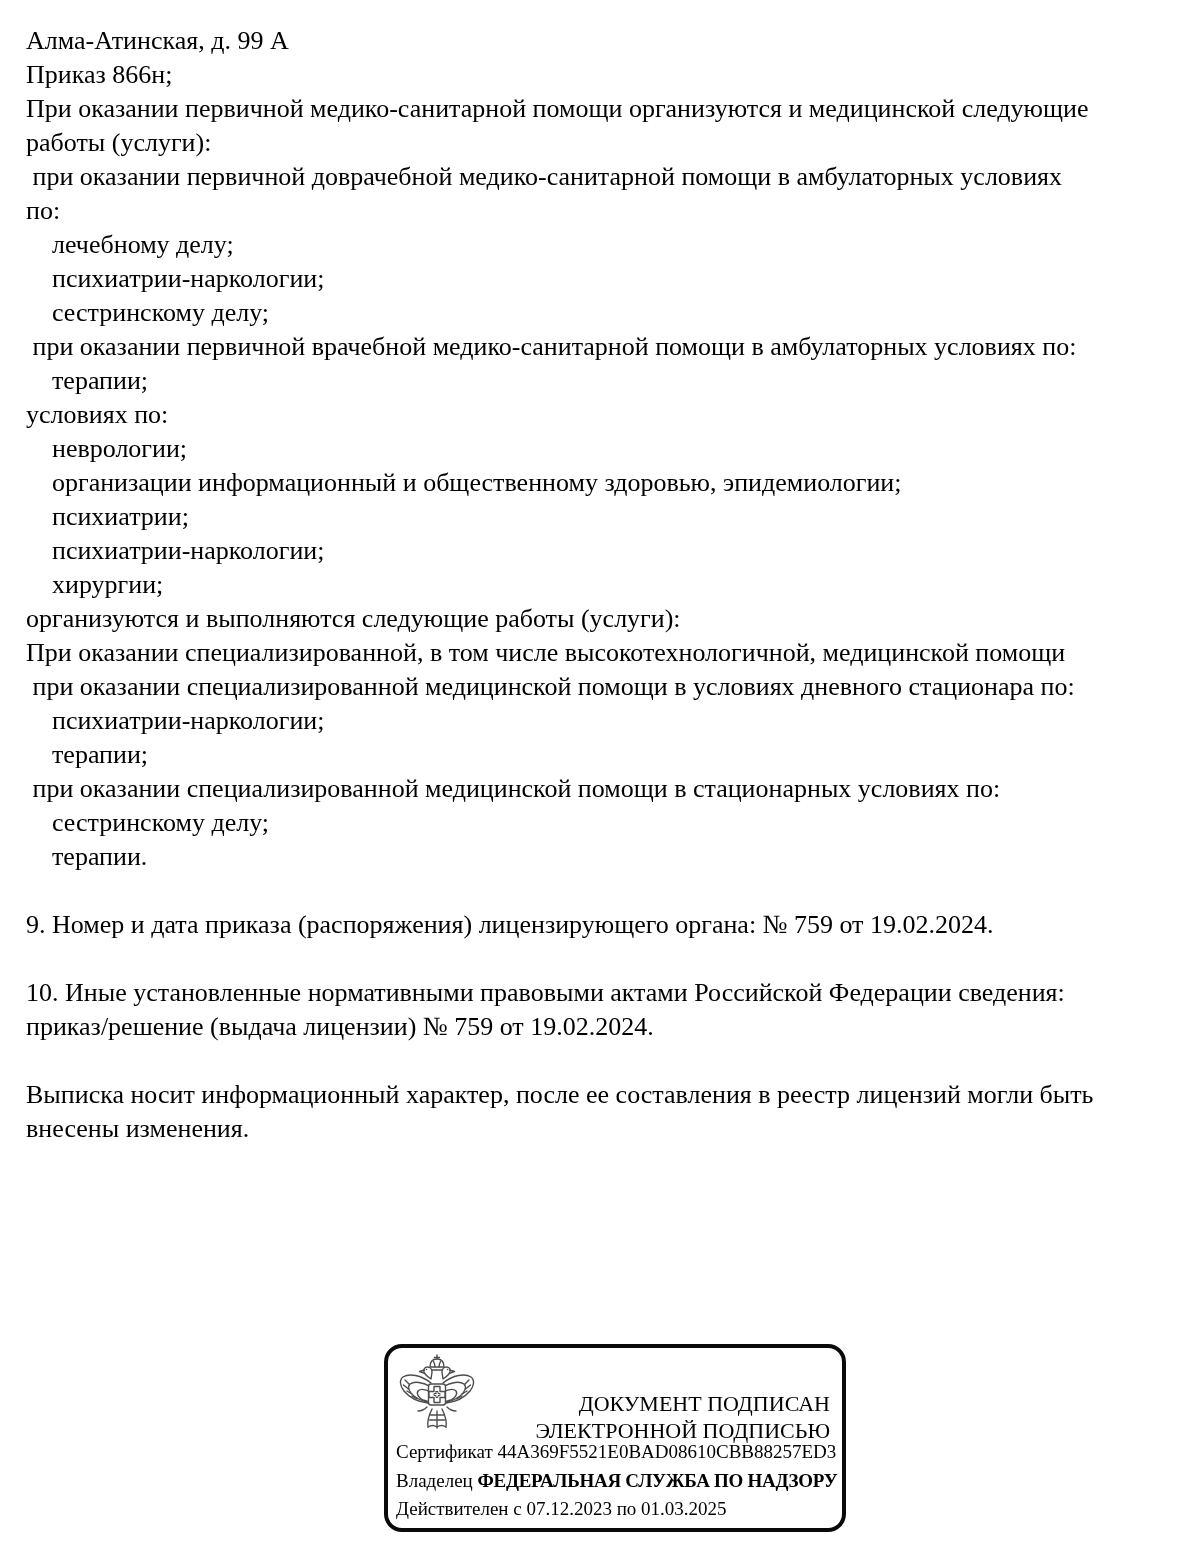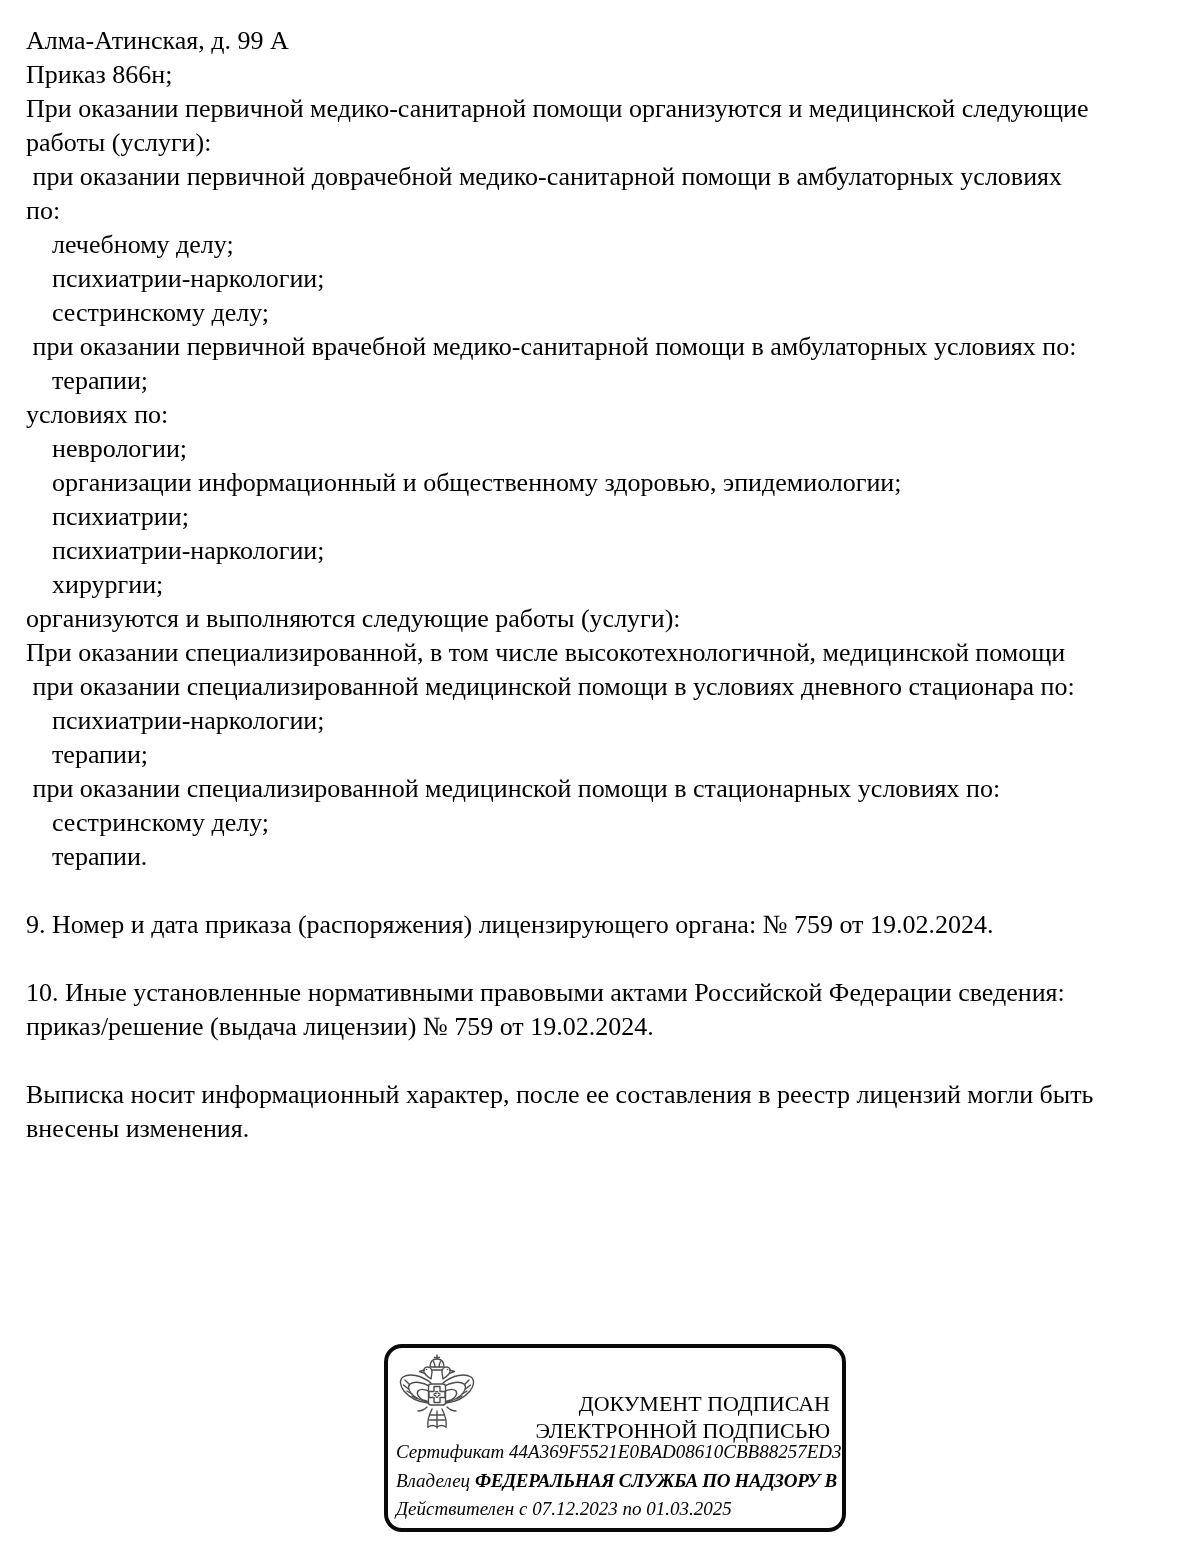--- a/index.html
+++ b/index.html
@@ -20,21 +20,21 @@
     box-sizing:border-box;border:4px solid #0a0a0a;border-radius:18px;
     background:#fff;overflow:hidden;
   }
   .emblem{position:absolute;left:9px;top:5px;width:80px;height:84px;}
   .stamp-title{
     position:absolute;left:84px;right:12px;top:15px;
     font-size:22px;line-height:27px;text-align:right;white-space:nowrap;margin-top:27px;
   }
   .stamp-info{
     position:absolute;left:8px;top:90px;
-    font-size:19px;line-height:28.5px;white-space:nowrap;font-style:italic;
+    font-size:19px;line-height:28.5px;white-space:nowrap;
   }
   .owner{font-weight:bold;letter-spacing:-0.3px;}
 </style>
 </head>
 <body>
 
 <div class="doc">
   <div class="line">Алма-Атинская, д. 99 А</div>
   <div class="line">Приказ 866н;</div>
   <div class="line">При оказании первичной медико-санитарной помощи организуются и медицинской следующие</div>

